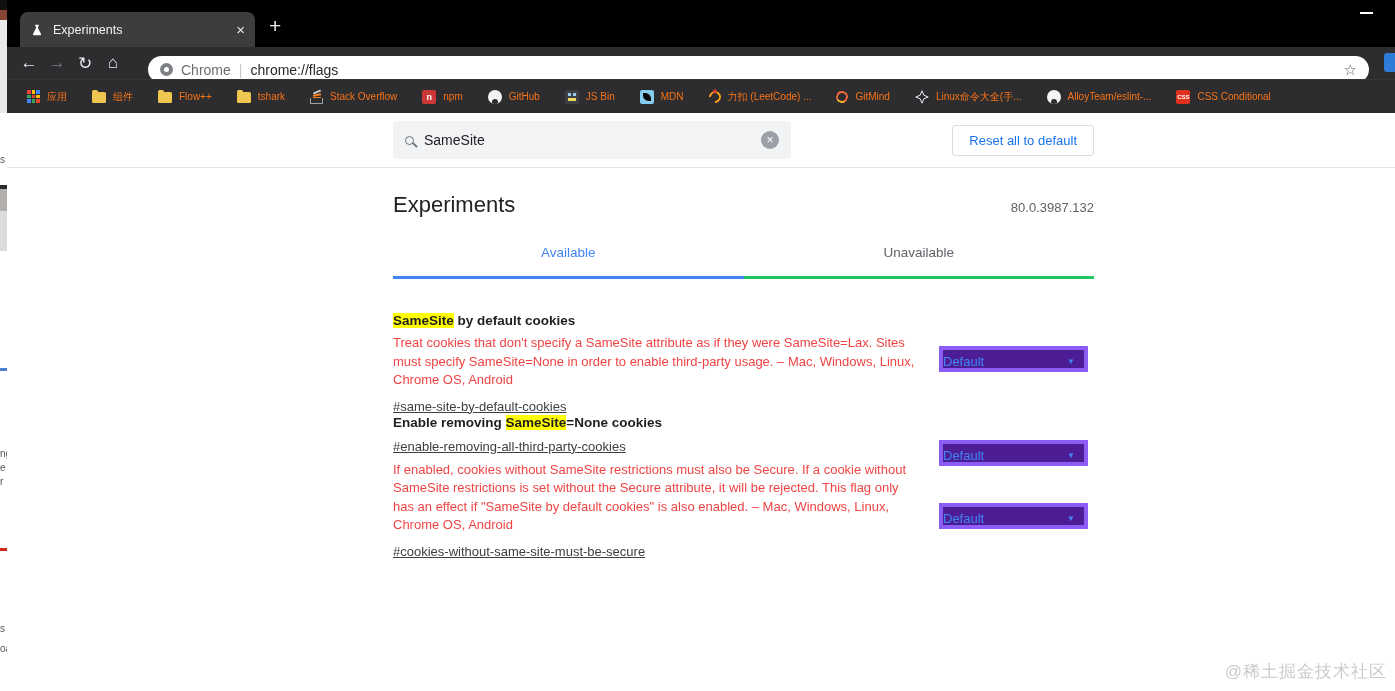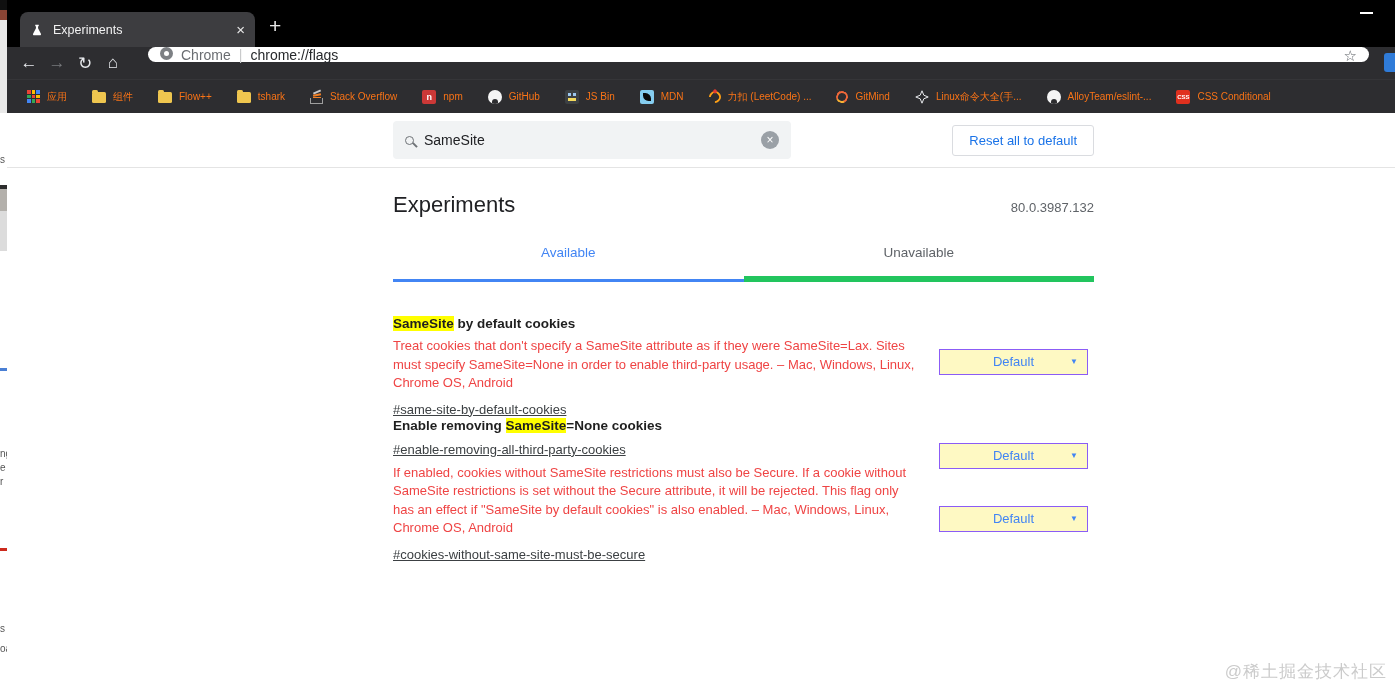--- a/index.html
+++ b/index.html
@@ -26,22 +26,22 @@
     border-radius:8px 8px 0 0; display:flex; align-items:center; padding:0 10px; gap:9px; }
   .tab-title { color:#f1f1f1; font-size:12.5px; flex:1; white-space:nowrap; overflow:hidden; }
   .tab-close { color:#e8e8e8; font-size:15px; cursor:default; }
   .newtab { position:absolute; left:262px; top:14px; color:#e8e8e8; font-size:21px; font-weight:300; }
   .min-btn { position:absolute; right:22px; top:12px; width:13px; height:2px; background:#fff; }
 
   .toolbar { position:relative; height:32px; background:#2d2d30; display:flex; align-items:center; }
   .navbtn { color:#e8eaed; font-size:17px; width:28px; text-align:center; }
   .navbtn.disabled { color:#77797c; }
   .navbtn:first-child { margin-left:8px; }
-  .omnibox { position:absolute; left:141px; right:26px; top:0; height:15px; background:#fff;
-    border-radius:14px; display:flex; align-items:flex-start; padding:0 12px; gap:8px; }
+  .omnibox { position:absolute; left:141px; right:26px; top:9px; height:27px; background:#fff;
+    border-radius:14px; display:flex; align-items:center; padding:0 12px; gap:8px; }
   .site-icon { width:13px; height:13px; border-radius:50%; background:#7d8084; position:relative; flex:none; }
   .site-icon::after { content:''; position:absolute; left:4px; top:4px; width:5px; height:5px;
     border-radius:50%; background:#fff; }
   .omni-site { color:#6a6d71; font-size:14px; }
   .omni-sep { color:#c9cacb; font-size:14px; }
   .omni-url { color:#27292c; font-size:14px; flex:1; }
   .omni-star { color:#5f6368; font-size:15px; }
   .ext-cut { position:absolute; right:0; top:6px; width:11px; height:19px; background:#2f7bd8; border-radius:3px 0 0 3px; }
 
   .bookmarks { position:relative; height:34px; background:#2d2d30; border-top:1px solid #353538;
@@ -102,32 +102,32 @@
     border:1px solid #dadce0; border-radius:3px; color:#1a73e8; font-size:13px; line-height:29px; }
   .divider { position:absolute; left:-386px; right:-301px; bottom:0; height:1px; background:#e4e4e4; }
 
   .title-row { display:flex; justify-content:space-between; align-items:flex-end; margin-top:24px; }
   .page-title { font-size:22px; color:#202124; }
   .version { font-size:13px; color:#5f6368; padding-bottom:3px; }
 
   .tabs { display:flex; margin-top:27px; }
   .ftab { width:50%; text-align:center; font-size:13.5px; padding-bottom:16px; }
   .ftab.active { color:#4285f4; border-bottom:3px solid #4285f4; }
-  .ftab.inactive { color:#5f6368; border-bottom:6px solid #22c55e; }
+  .ftab.inactive { color:#5f6368; border-bottom:3px solid #22c55e; }
 
   .flags-list { margin-top:34px; }
   .flag { position:relative; }
   .flag + .flag { }
   .flag-title { font-size:13.5px; font-weight:bold; color:#1f1f1f; }
   .flag-title mark { background:#ffff00; color:#1f1f1f; font-weight:bold; }
   .flag-desc { margin-top:6px; max-width:524px; font-size:13px; line-height:18.5px; color:#ef4444; }
   .flag-link { display:inline-block; margin-top:9px; font-size:13px; color:#3c4043;
     text-decoration:underline; }
-  .dropdown { position:absolute; right:6px; width:149px; height:26px; border:1px solid #8b5cf6;
-    background:#fef9c3; color:#4285f4; font-size:13px; line-height:24px; text-align:center; }
+  .dropdown { position:absolute; right:6px; width:149px; height:26px; border:4px solid #8b5cf6;
+    background:#4c1d95; color:#4285f4; font-size:13px; line-height:24px; }
   .dropdown .arrow { position:absolute; right:9px; top:0; font-size:8px; line-height:24px; color:#4285f4; }
   .flag.f1 .dropdown { top:33px; } .flag.f2 .dropdown { top:25px; } .flag.f3 .dropdown { top:42px; }
 
   .watermark { position:absolute; right:8px; bottom:8px; font-size:17px; color:#cbcbcb; letter-spacing:1px; }
 </style>
 </head>
 <body>
 
 <div class="sliver">
   <div class="sg sl-black"></div>

